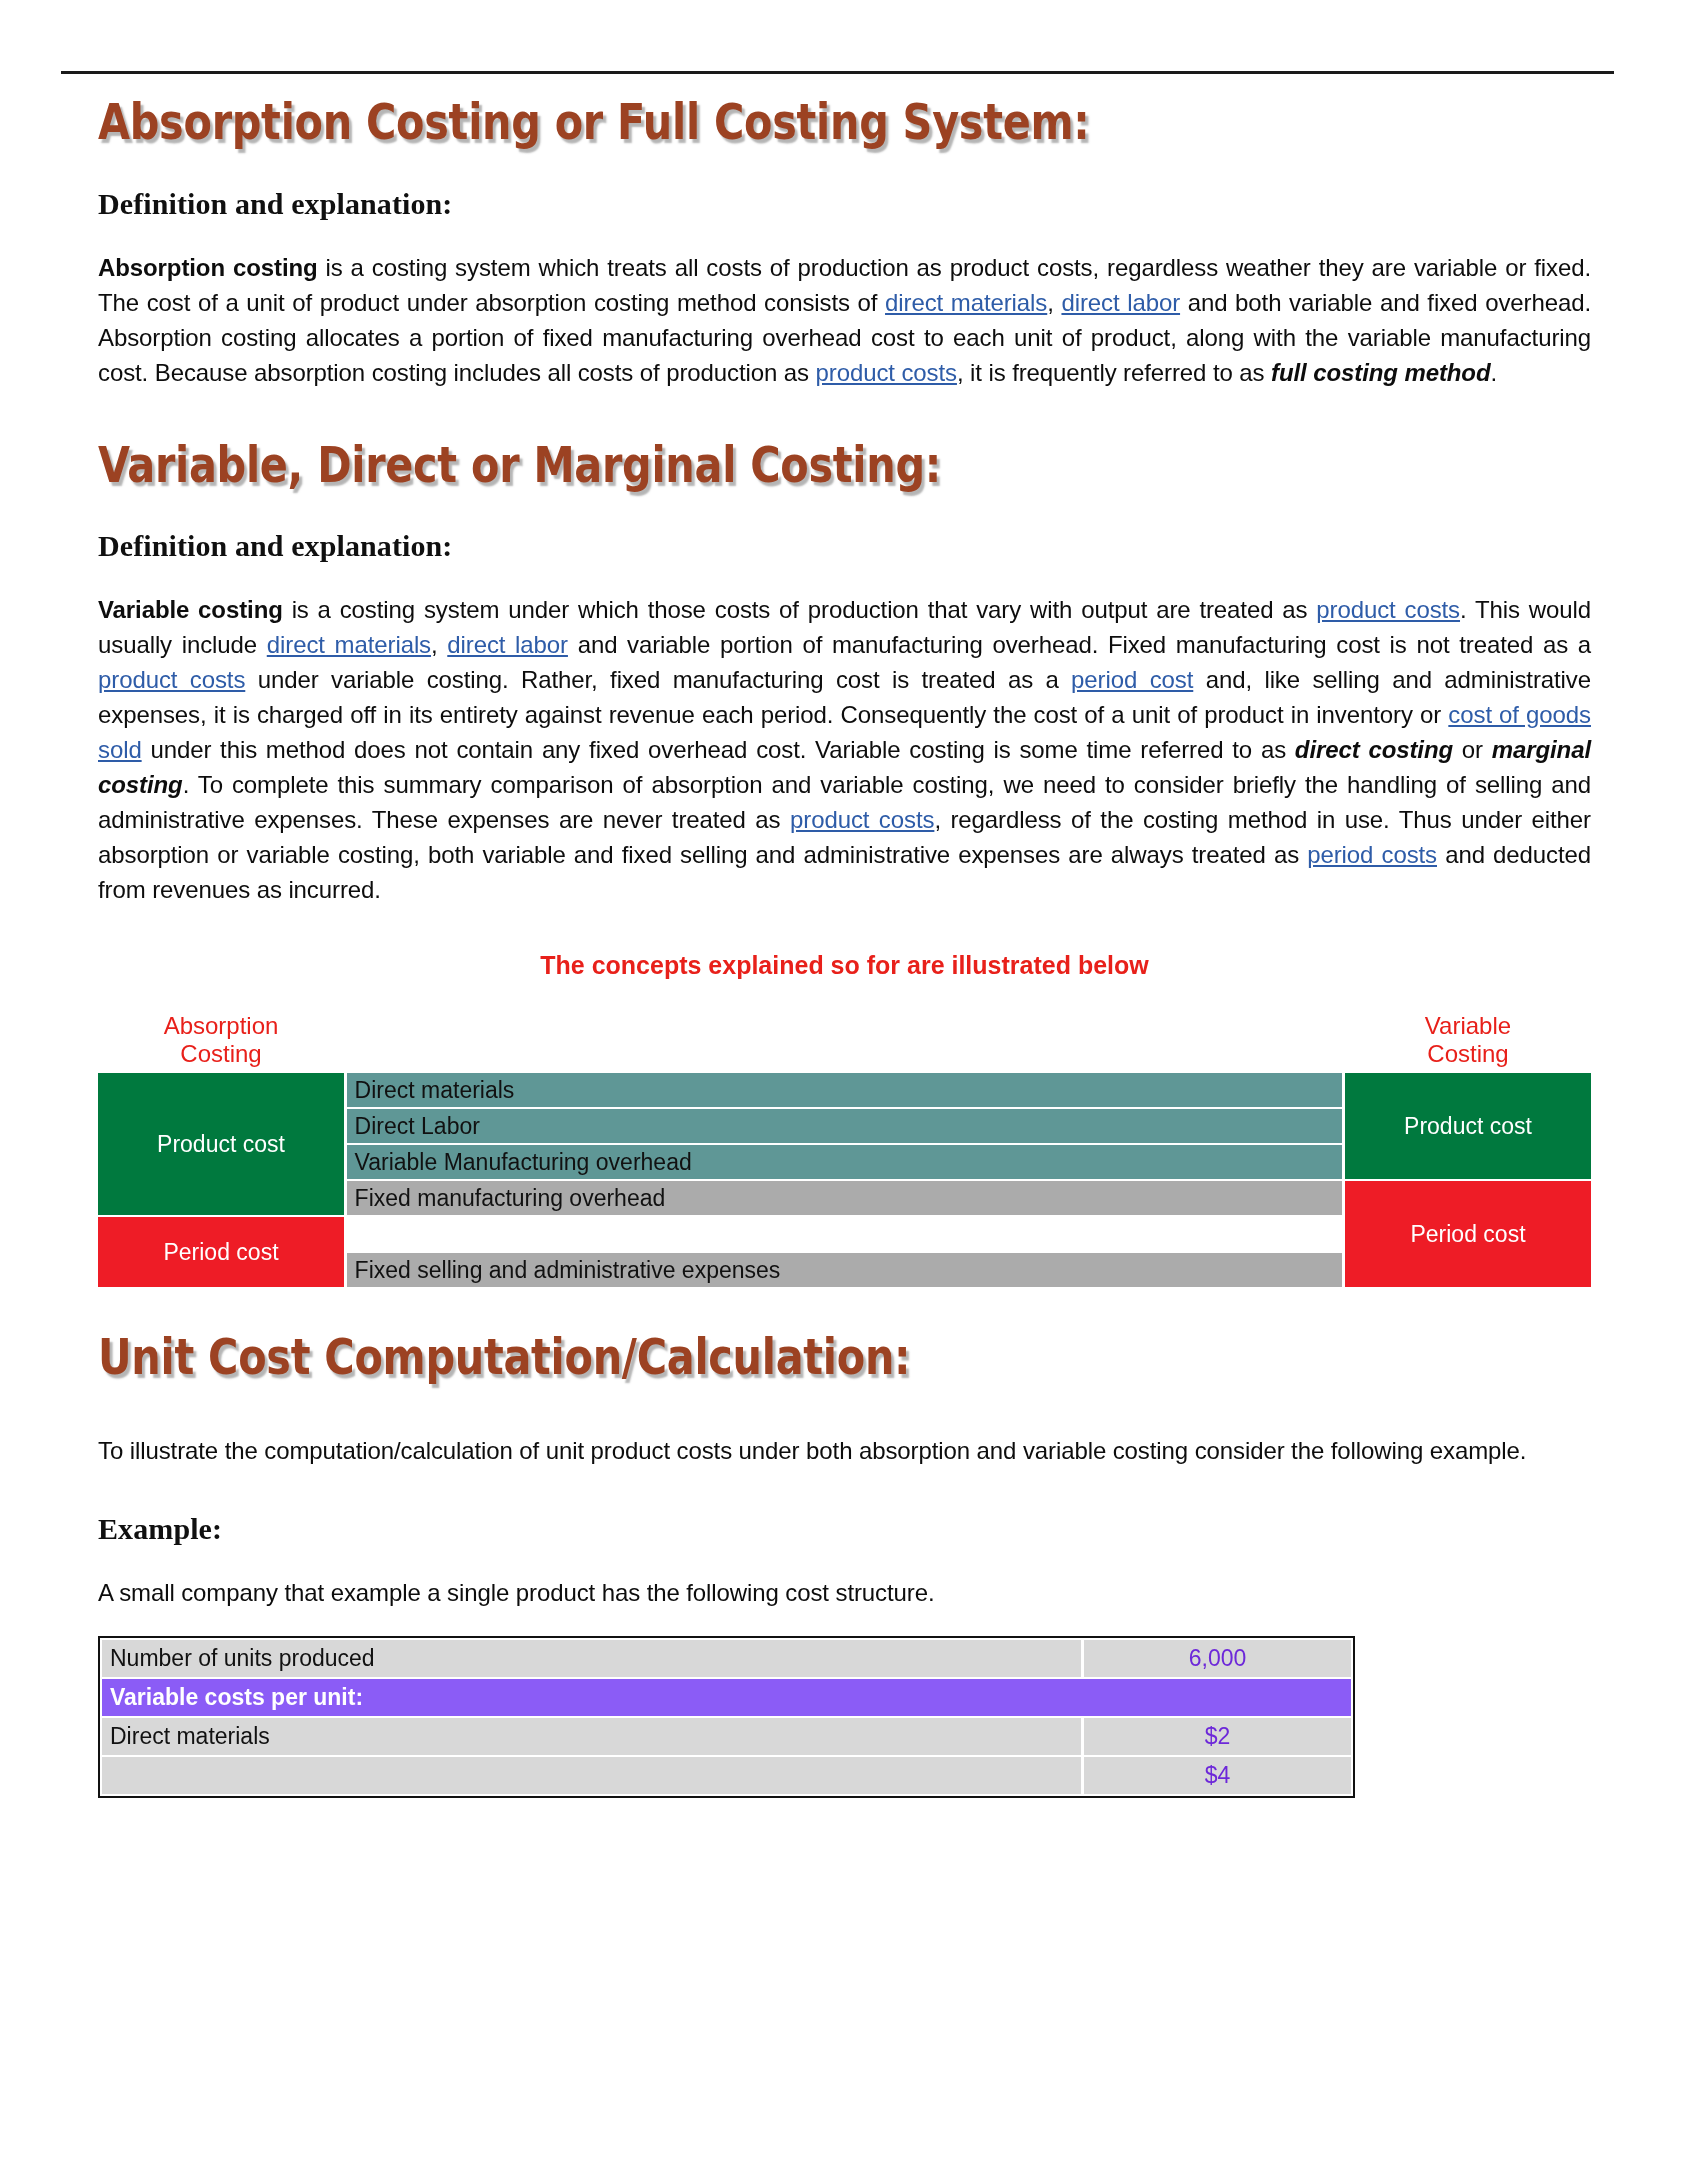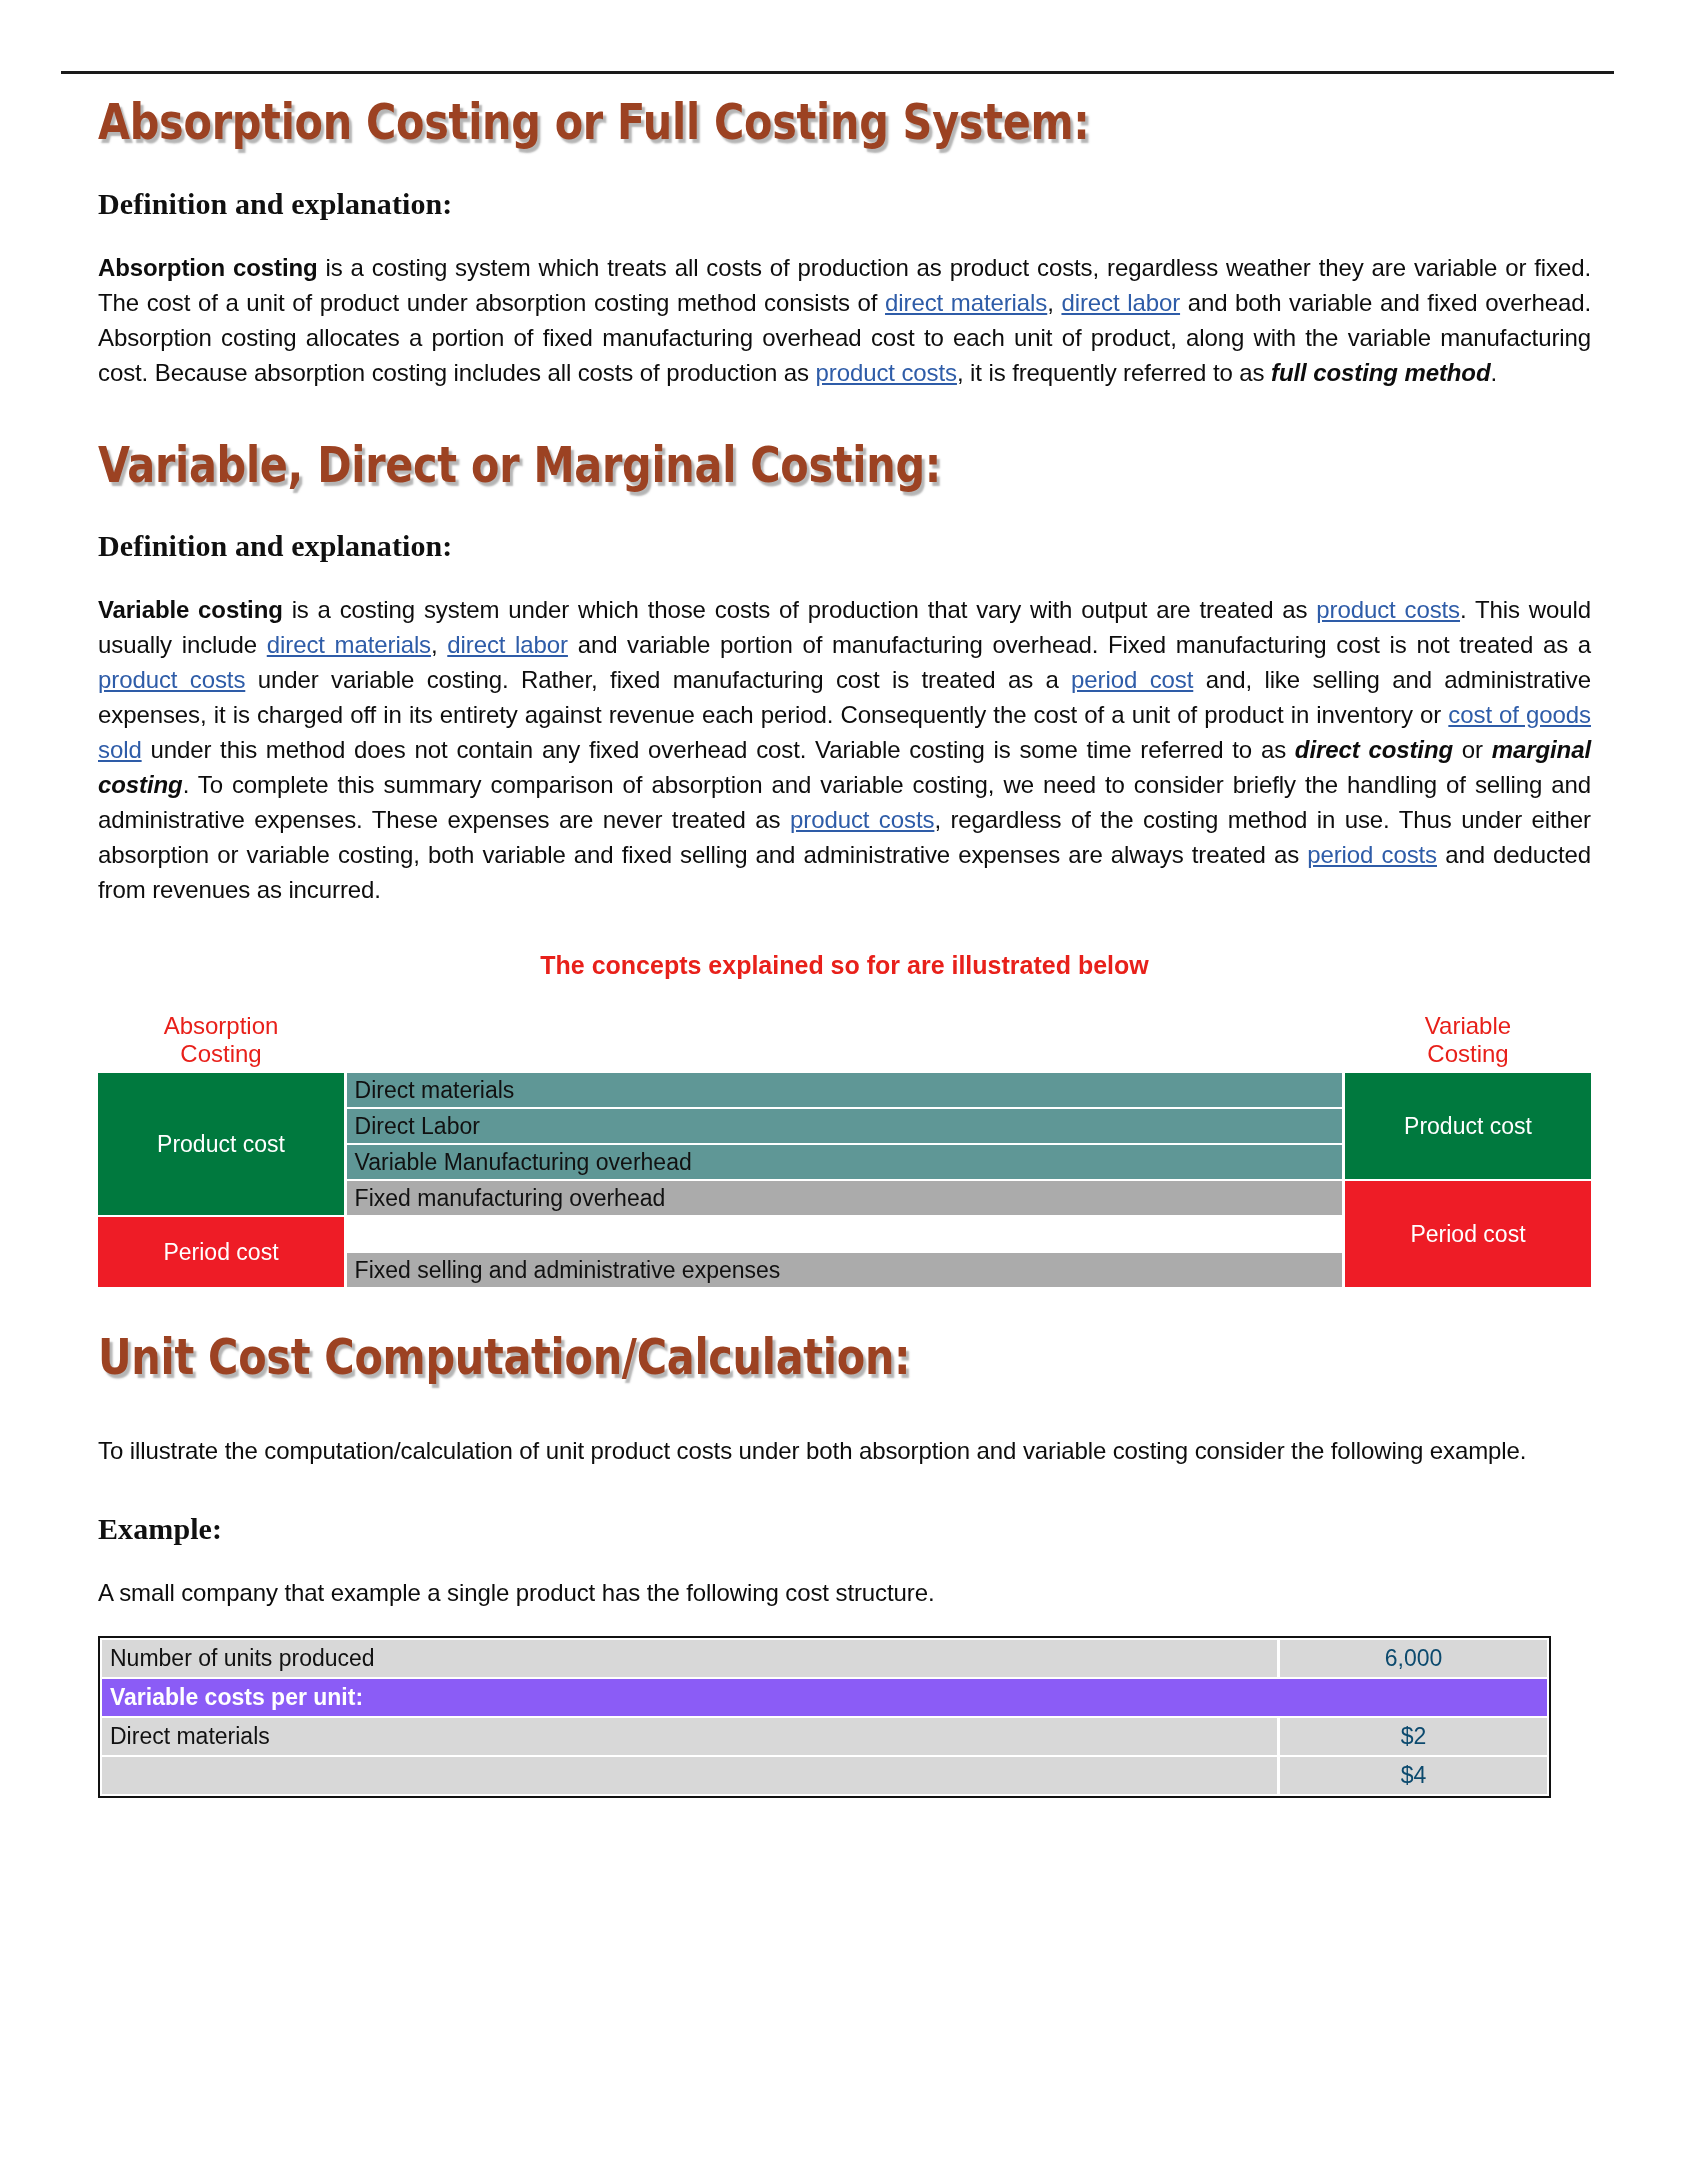--- a/index.html
+++ b/index.html
@@ -120,41 +120,41 @@
   .cell.center { justify-content:center; }
   .cell.pad { padding-left:8px; }
   .bg-green { background:#00793E; color:#ffffff; }
   .bg-red   { background:#EE1C26; color:#ffffff; }
   .bg-teal  { background:#5F9796; color:#111111; }
   .bg-gray  { background:#ABABAB; color:#111111; }
 
   
   .cost-wrap {
     margin-top:26.5px;
-    width:1453px;
+    width:1257px;
     border:2.6px solid #111111;
     box-sizing:border-box;
     background:#ffffff;
     padding:2px;
   }
   .cost-row { display:flex; height:37px; margin-bottom:2px; }
   .cost-row:last-child { margin-bottom:0; }
   .cost-lbl {
     flex:1 1 auto;
     background:#D8D8D8;
     display:flex; align-items:center;
     padding-left:8px;
     font-size:23px; color:#111111;
     box-sizing:border-box;
   }
   .cost-val {
     width:267px;
     background:#D8D8D8;
     display:flex; align-items:center; justify-content:center;
-    font-size:23px; color:#0c4a6e;
+    font-size:23px; color:#6d28d9;
     margin-left:2.6px;
     box-sizing:border-box;
   }
   .cost-row.section .cost-lbl {
     background:#8b5cf6; color:#ffffff; font-weight:bold;
     flex:1 1 100%;
   }
   .cost-row.section { }
   .cost-row.section .cost-lbl { width:100%; }
 </style>

